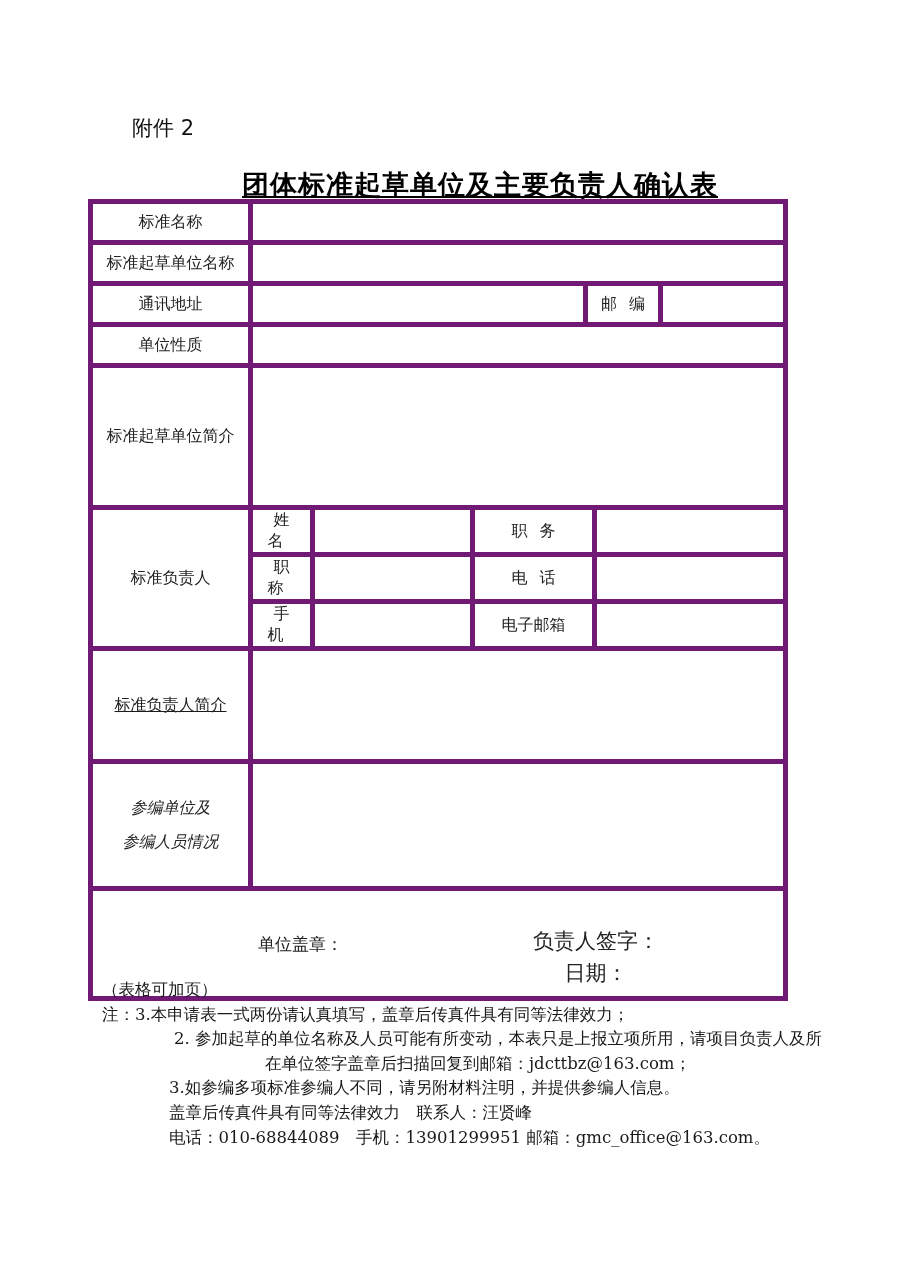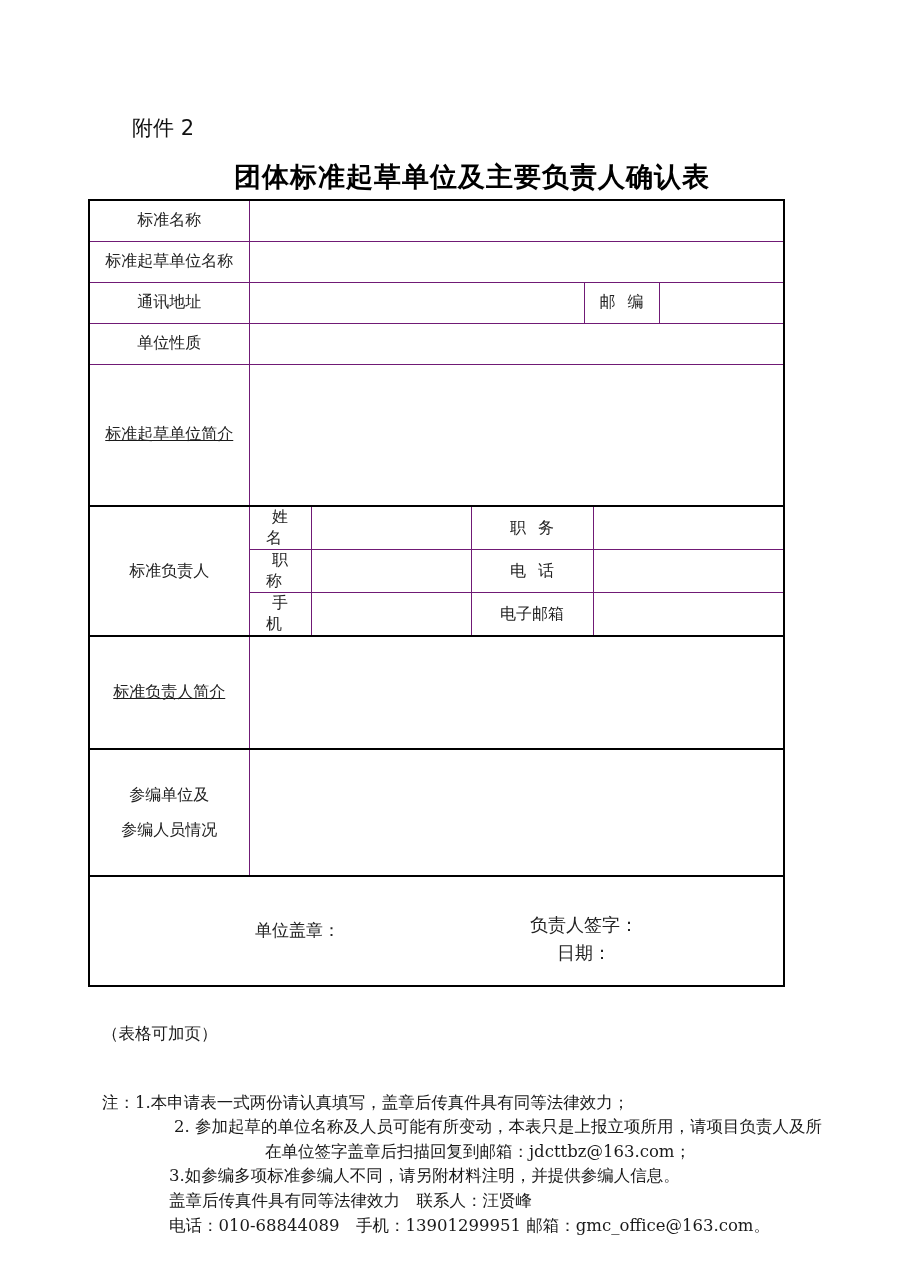--- a/index.html
+++ b/index.html
@@ -11,59 +11,60 @@
     font-family:"DejaVu Serif","Liberation Serif",serif;
     overflow:hidden;
   }
   .attachment{
     position:absolute;left:132px;top:114px;
     font-size:21px;
     font-family:"DejaVu Sans","Liberation Sans",sans-serif;
     color:#111;
   }
   .title{
-    position:absolute;left:230px;top:155px;margin:4px;
+    position:absolute;left:230px;top:155px;margin:12px;
     font-size:27px;font-weight:bold;letter-spacing:1px;
     color:#000;
     font-family:"DejaVu Serif","Liberation Serif",serif;
+    text-decoration:underline;
   }
   table.form{
     position:absolute;left:88px;top:199px;
     width:695px;
     border-collapse:collapse;table-layout:fixed;
     border:2px solid #000;
   }
   table.form td{
-    border:1px solid #701a75;
+    border:5px solid #701a75;
     padding:0;
     font-size:16px;
     text-align:center;
     vertical-align:middle;
     color:#222;
   }
   tr.thick-top td{border-top:2px solid #000;}
   tr.h41{height:41px;}
-  tr.h142{height:142px;text-decoration:underline;}
+  tr.h142{height:142px;}
   tr.h40{height:40px;}
   tr.h113{height:113px;text-decoration:underline;}
   tr.h127{height:127px;}
   tr.h110{height:110px;}
   td.sp2{letter-spacing:12px;text-indent:12px;}
-  td.two-line{line-height:2.15;}
+  td.two-line{line-height:2.15;font-style:italic;}
   td.sig-cell{position:relative;text-align:left;margin-top:28px;}
   .seal{position:absolute;left:165px;top:42px;font-size:17px;}
-  .sig-block{position:absolute;left:440px;top:36px;display:flex;flex-direction:column;gap:4px;font-size:18px;}
+  .sig-block{position:absolute;left:440px;top:36px;display:flex;flex-direction:column;gap:4px;font-size:21px;}
   .notes{
     position:absolute;left:88px;top:978px;
     font-size:16.5px;line-height:24.6px;
     color:#1a1a1a;
     width:740px;
   }
   .note-line{white-space:nowrap;}
-  .ind-a{padding-left:14px;margin-top:44px;}
+  .ind-a{padding-left:14px;}
   .ind-b{padding-left:86px;}
   .ind-c{padding-left:40px;text-align:center;}
   .ind-d{padding-left:81px;}
 </style>
 </head>
 <body>
 
 <div class="page">
 
   <div class="attachment">附件 2</div>
@@ -150,21 +151,21 @@
           <span>负责人签字：</span>
           <span>日期：</span>
         </span>
       </td>
     </tr>
   </tbody>
     </table>
 
   <div class="notes">
     <div class="note-line ind-a">（表格可加页）</div>
-    <div class="note-line ind-a">注：1.本申请表一式两份请认真填写，盖章后传真件具有同等法律效力；</div>
+    <div class="note-line ind-a">注：3.本申请表一式两份请认真填写，盖章后传真件具有同等法律效力；</div>
     <div class="note-line ind-b">2. 参加起草的单位名称及人员可能有所变动，本表只是上报立项所用，请项目负责人及所</div>
     <div class="note-line ind-c">在单位签字盖章后扫描回复到邮箱：jdcttbz@163.com；</div>
     <div class="note-line ind-d">3.如参编多项标准参编人不同，请另附材料注明，并提供参编人信息。</div>
     <div class="note-line ind-d">盖章后传真件具有同等法律效力　联系人：汪贤峰</div>
     <div class="note-line ind-d">电话：010-68844089　手机：13901299951 邮箱：gmc_office@163.com。</div>
   </div>
 
 </div>
 
 </body></html>

